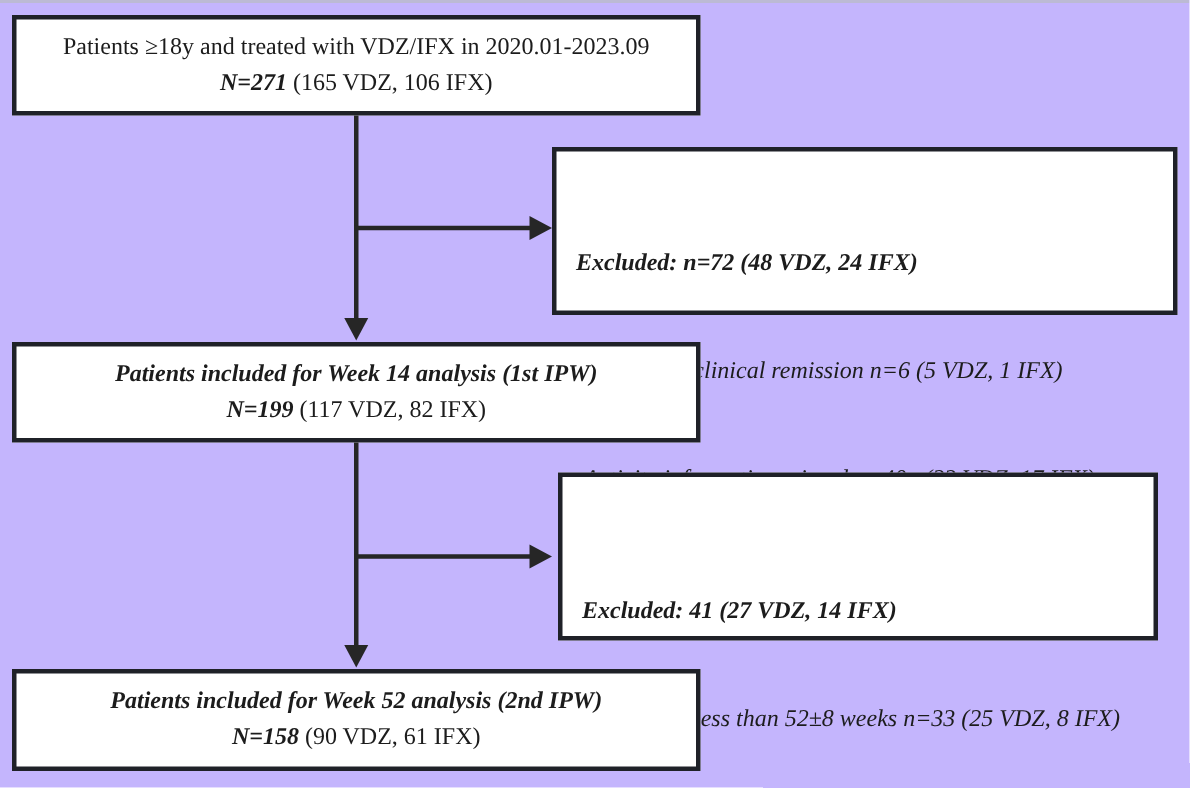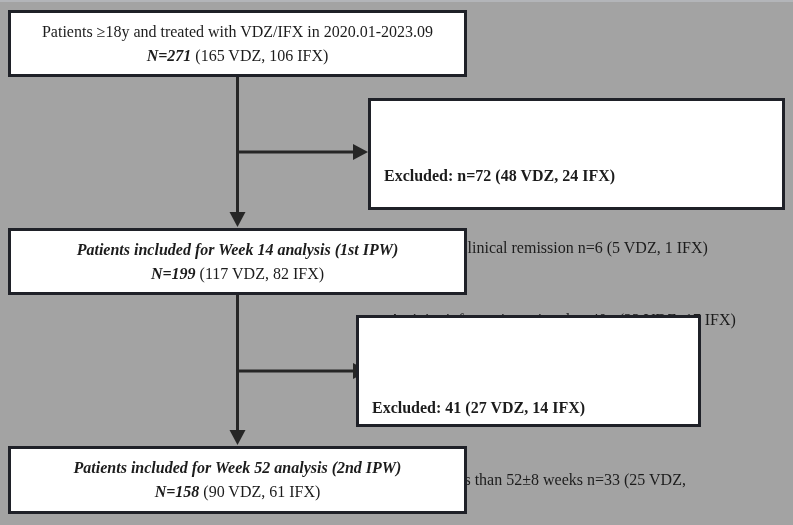--- a/index.html
+++ b/index.html
@@ -4,21 +4,21 @@
 <style>
   html, body {
     margin: 0;
     padding: 0;
     background: #ffffff;
   }
   #canvas {
     position: relative;
     width: 793px;
     height: 525px;
-    background: #a3a3a3;
+    background: #c4b5fd;
     font-family: "Liberation Serif", "DejaVu Serif", serif;
     color: #1c1c1c;
     overflow: hidden;
   }
   .top-artifact {
     position: absolute;
     left: 0; top: 0;
     width: 100%; height: 2px;
     background: #b9bcc2;
     opacity: .7;
@@ -35,27 +35,28 @@
     display: flex;
     flex-direction: column;
     justify-content: center;
     align-items: center;
     text-align: center;
     padding: 2px 10px;
   }
   .box.side {
     text-align: left;
     white-space: pre-wrap;
+    font-style: italic;
   }
   .bold { font-weight: bold; font-style: italic; }
   #box-enrollment { left: 8px;   top: 10px;  width: 459px; height: 67px; }
   #box-week14     { left: 8px;   top: 228px; width: 459px; height: 67px; text-align: center; }
   #box-week52     { left: 8px;   top: 446px; width: 459px; height: 68px; }
   #box-excluded1  { left: 368px; top: 98px;  width: 417px; height: 112px; padding: 15px 10px 0 13px; }
-  #box-excluded2  { left: 356px; top: 315px; width: 345px; height: 112px; padding: 30px 5px 0 13px; }
+  #box-excluded2  { left: 372px; top: 315px; width: 400px; height: 112px; padding: 30px 5px 0 13px; }
   .excl-header { font-weight: bold; }
   .excl-item { white-space: pre-wrap; }
   #connectors {
     position: absolute;
     left: 0; top: 0;
     width: 793px; height: 525px;
     pointer-events: none;
   }
 </style>
 </head>

